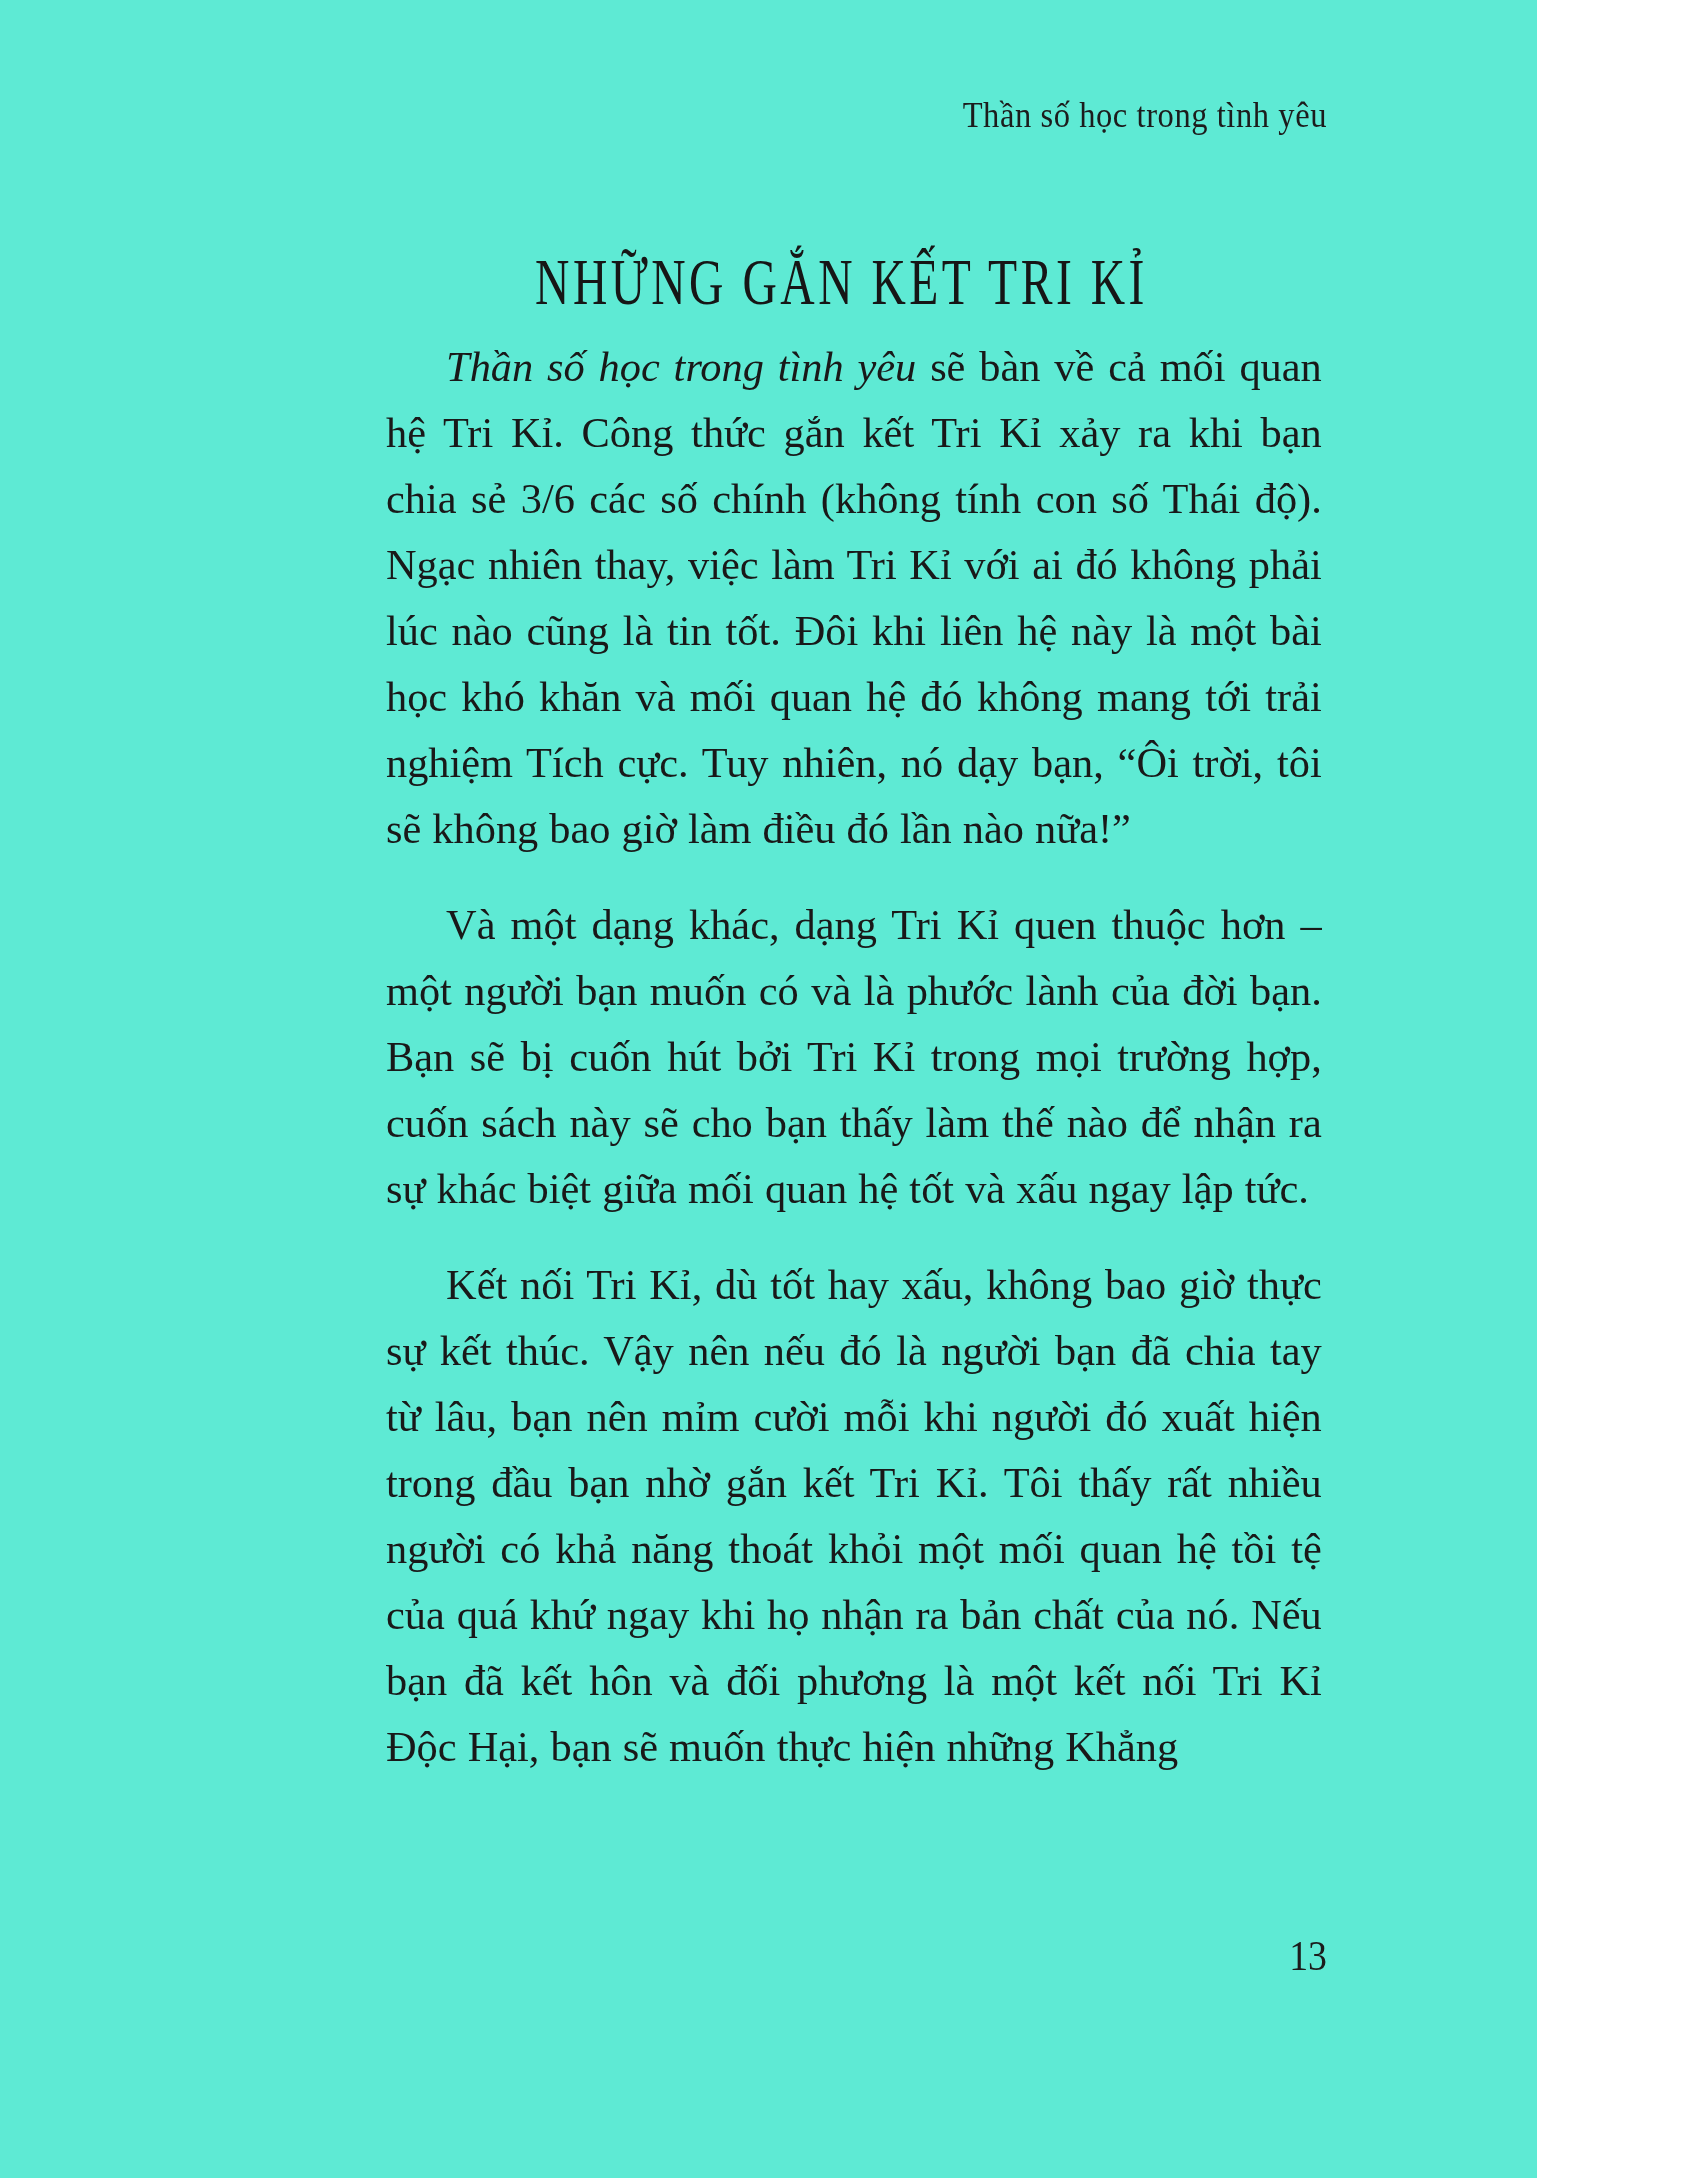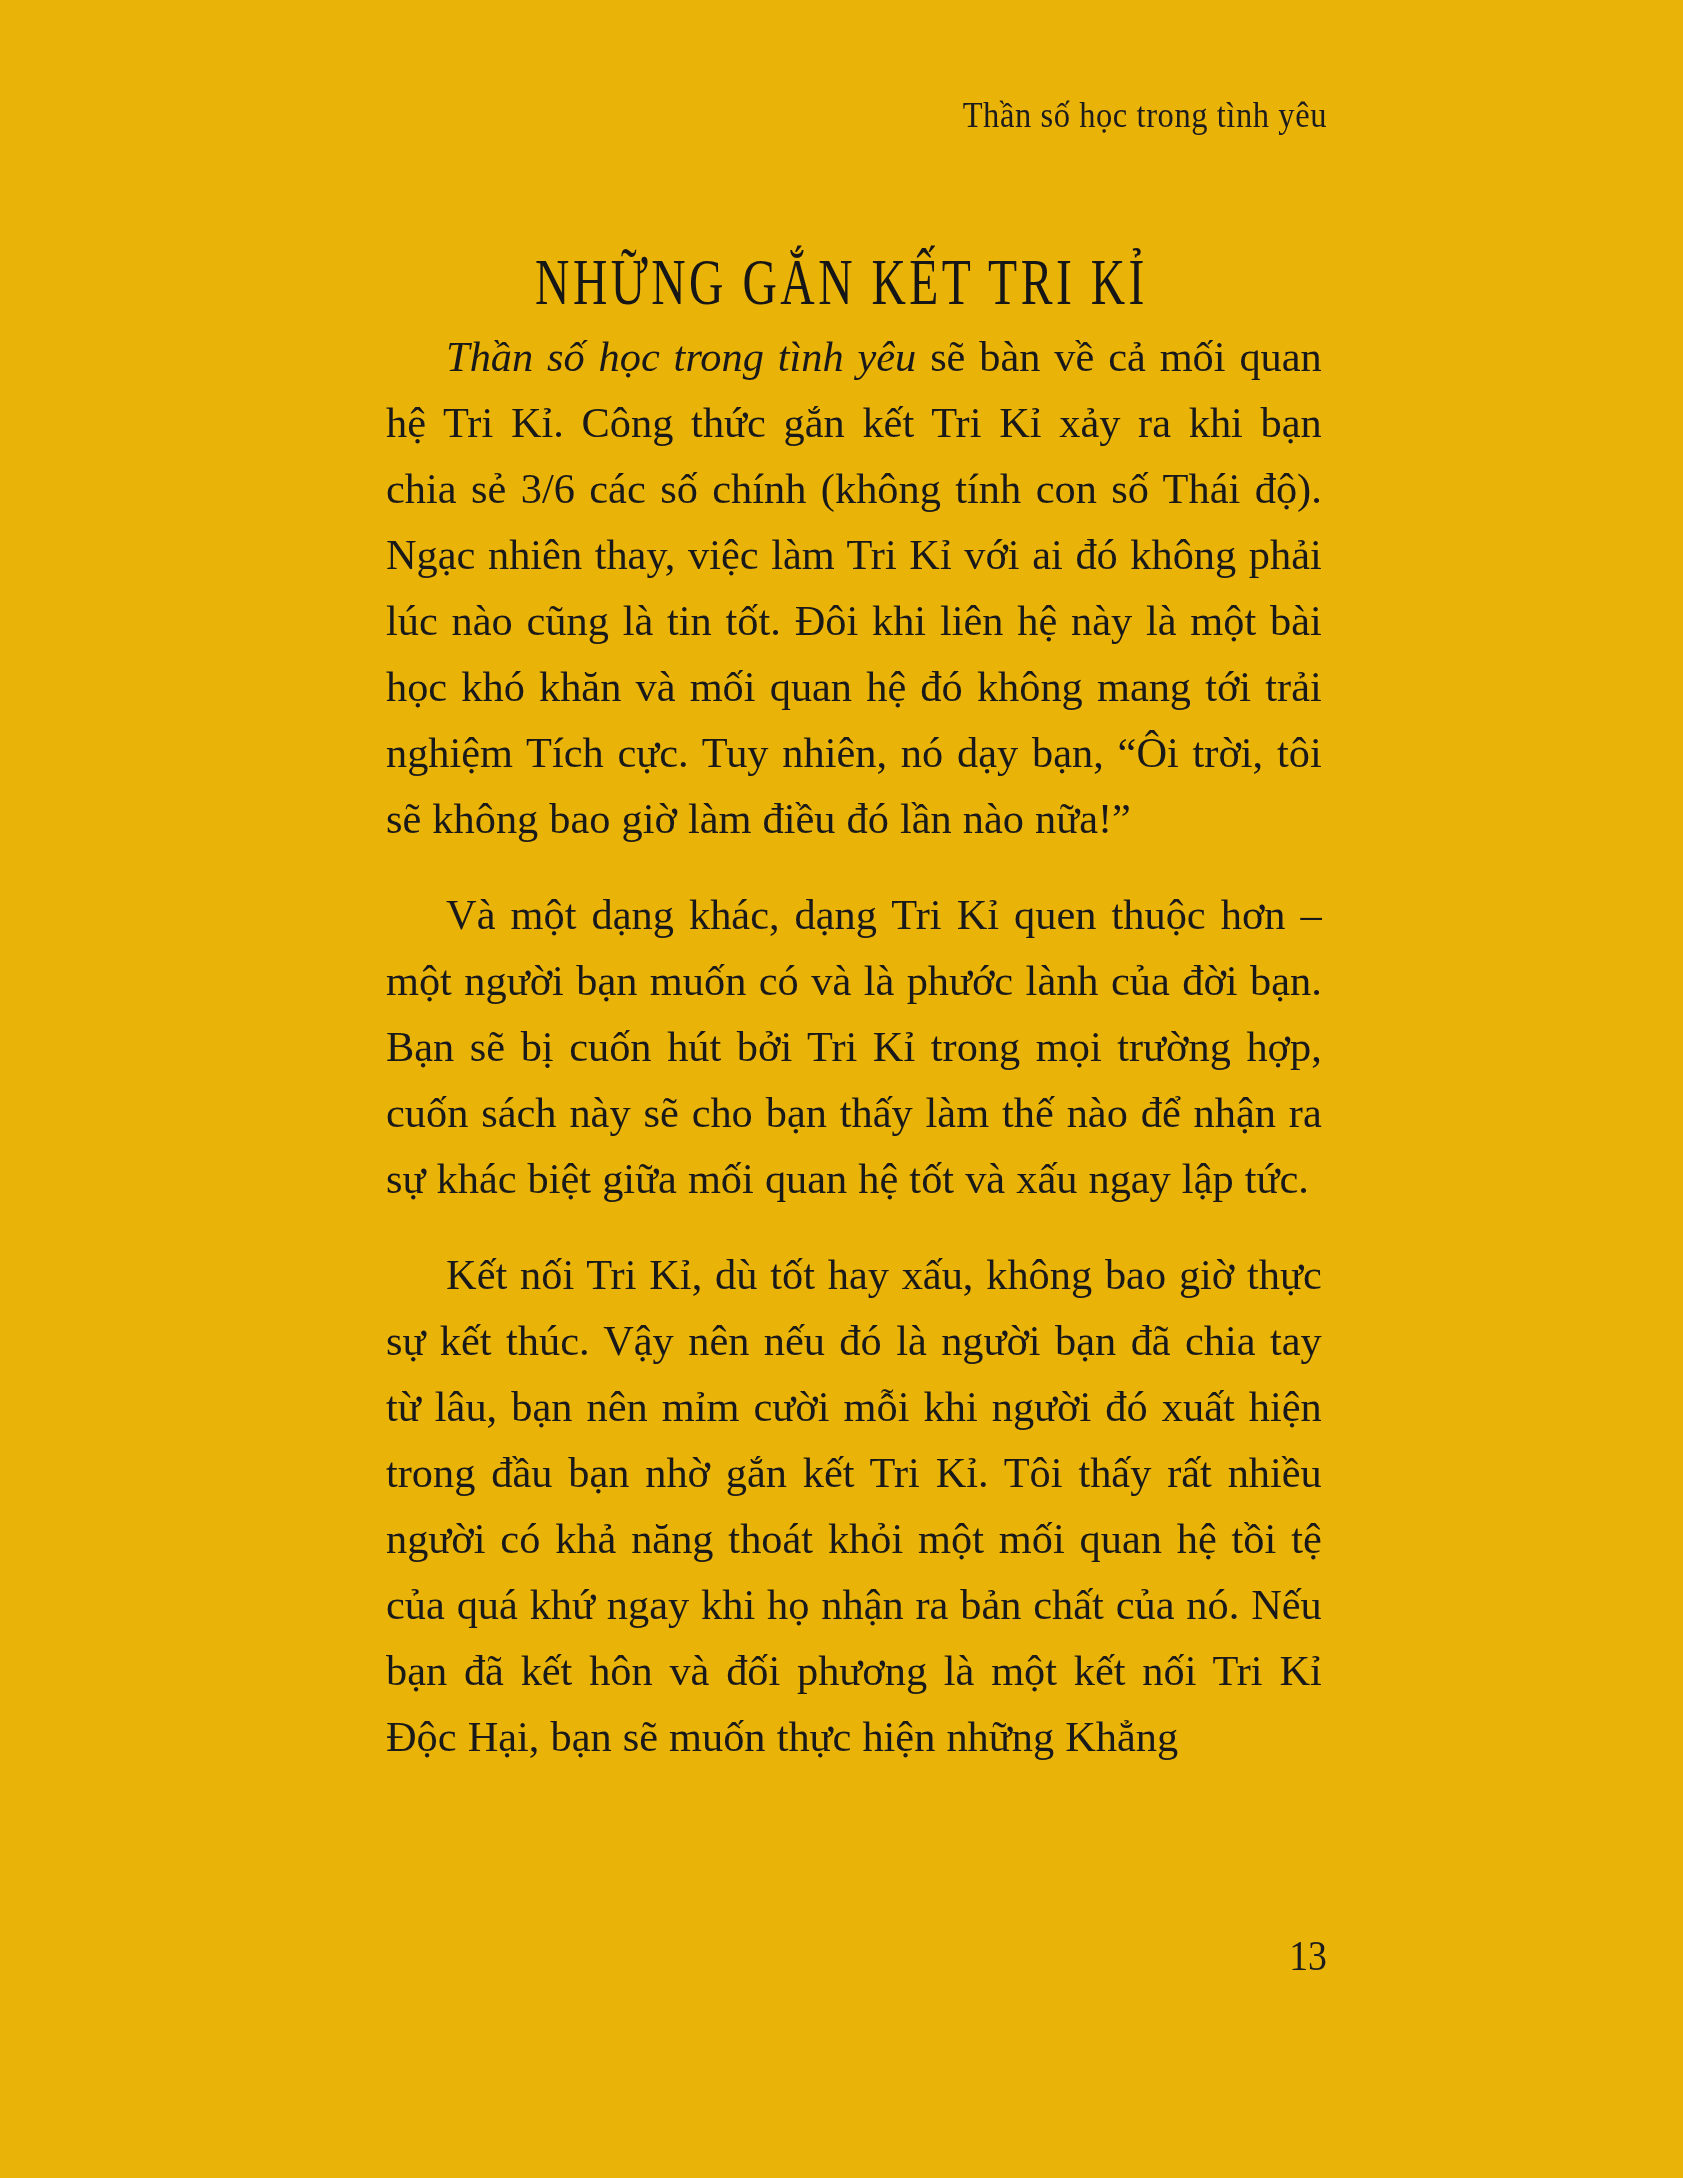--- a/index.html
+++ b/index.html
@@ -9,23 +9,23 @@
     background: #ffffff;
   }
   body {
     font-family: "Liberation Serif", "DejaVu Serif", serif;
     color: #1b1b1b;
     -webkit-font-smoothing: antialiased;
   }
 
   .page {
     position: relative;
-    width: 1683px;
+    width: 1537px;
     height: 2178px;
-    background: #eab308;
+    background: #5eead4;
     overflow: hidden;
     box-sizing: border-box;
   }
 
   
   .running-head {
     position: absolute;
     top: 97px;
     left: 0;
     width: 1327px;
@@ -54,21 +54,21 @@
     letter-spacing: 4.5px;
     color: #161616;
     transform: scaleX(0.78) scaleY(1.07);
     transform-origin: 50% 50%;
     white-space: nowrap;
   }
 
   
   .textblock {
     position: absolute;
-    top: 324px;
+    top: 334px;
     left: 386px;
     width: 950px;
   }
 
   .para {
     margin: 0 0 30px 0;
     font-size: 43px;
     line-height: 66px;
     text-align: justify;
     text-justify: inter-word;

